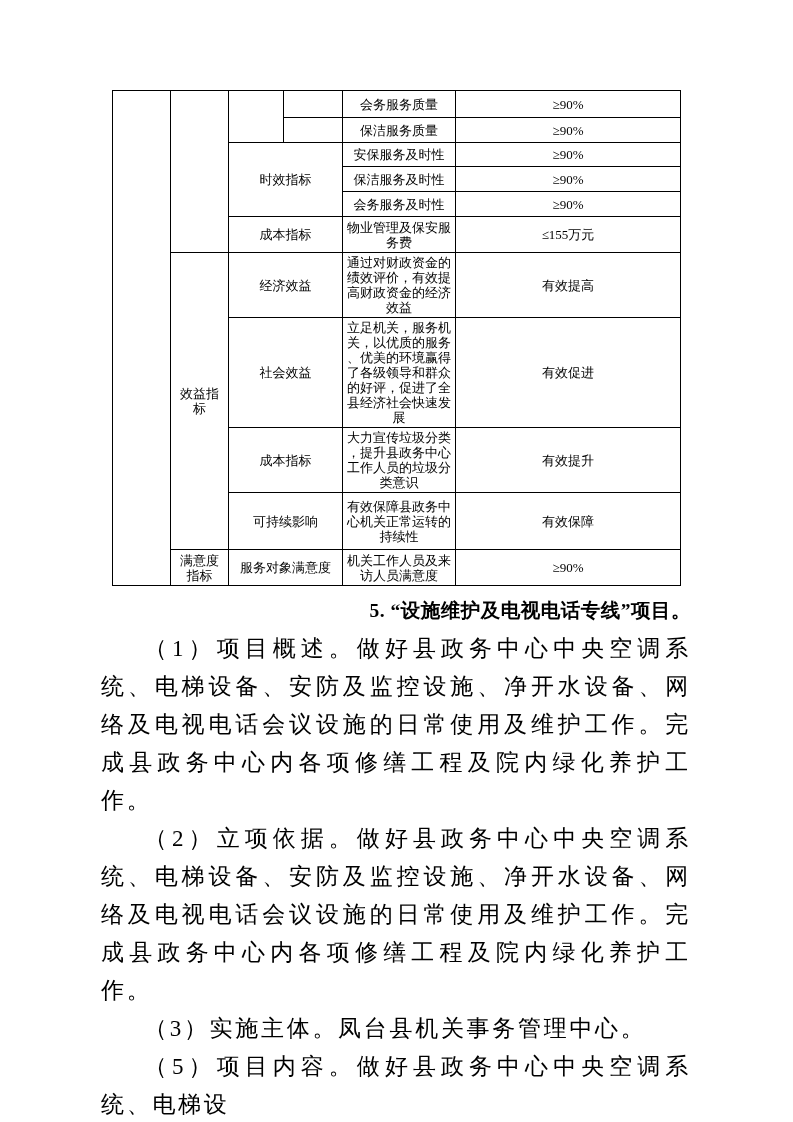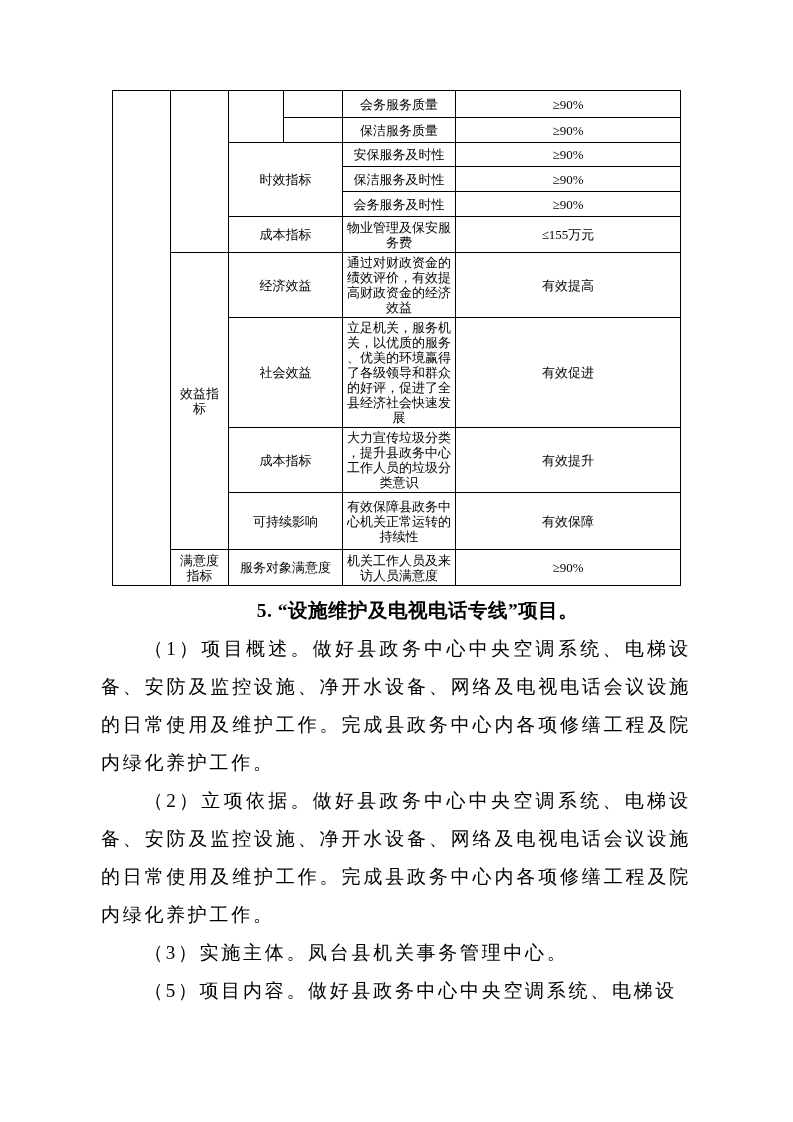--- a/index.html
+++ b/index.html
@@ -47,32 +47,32 @@
   tr.r11 { height: 36px; }
   
   .text-block {
     position: absolute;
     left: 101px;
     top: 592px;
     width: 590px;
   }
   .text-block p {
     margin: 0;
-    font-size: 19px;
+    font-size: 23px;
     line-height: 38px;
     letter-spacing: 2.7px;
     text-align: justify;
     text-indent: 43px;
     word-break: normal;
   }
   .text-block p.heading {
     font-weight: bold;
     font-size: 19.5px;
     letter-spacing: 0.5px;
-    text-align: center;
+    text-align: right;
   }
 </style>
 </head>
 <body>
 
 <div class="page">
 
   <table class="perf-table">
     <colgroup>
       <col style="width:58px">

